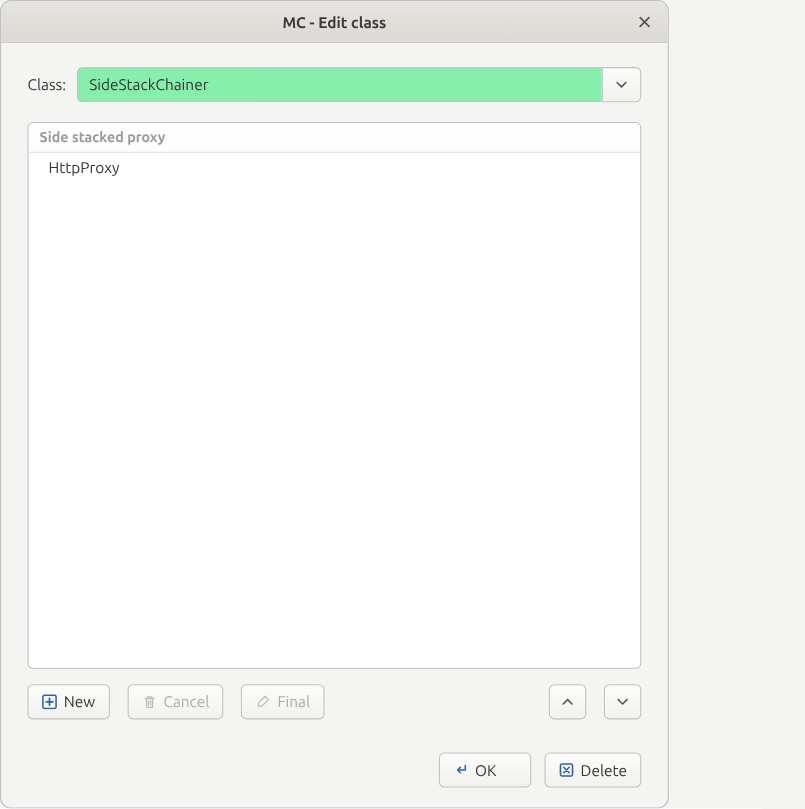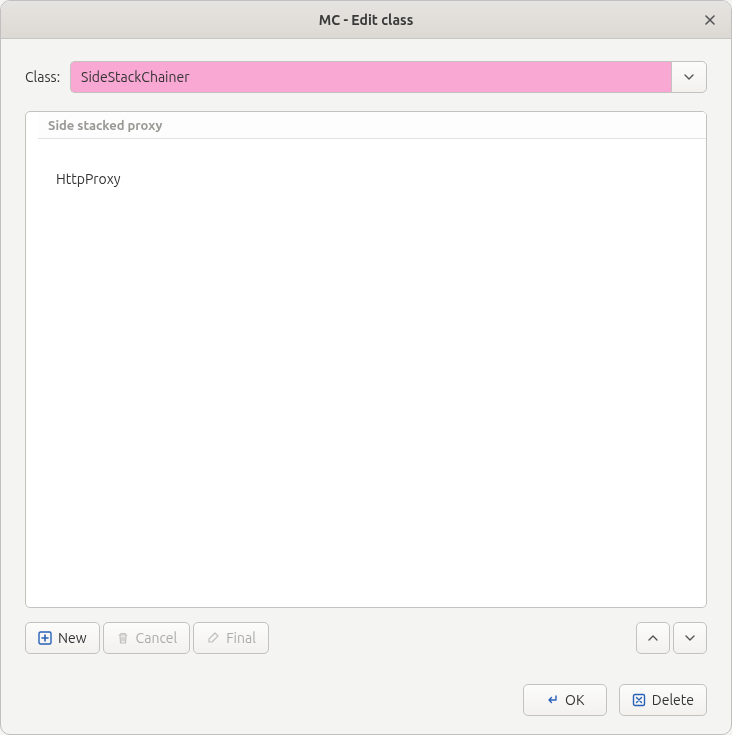--- a/index.html
+++ b/index.html
@@ -6,21 +6,21 @@
     body {
       font-family: "Ubuntu", "Segoe UI", sans-serif;
       font-size: 14px;
       background: #f4f4f2;
       color: #333;
       width: 732px;
       height: 735px;
       overflow: hidden;
     }
     .window {
-      width: 732px;
+      width: 608px;
       height: 735px;
       background: #f4f4f2;
       border: 1px solid #c0c0c0;
       border-radius: 10px;
       overflow: hidden;
       display: flex;
       flex-direction: column;
     }
     .titlebar {
       height: 38px;
@@ -80,21 +80,21 @@
     .row-label {
       color: #333;
       font-size: 14px;
       white-space: nowrap;
     }
     .text-input {
       flex: 1;
       height: 32px;
       border: 1px solid #c4c2be;
       border-radius: 5px;
-      background: #f9a8d4;
+      background: #86efac;
       padding: 0 10px;
       font-size: 14px;
       font-family: inherit;
       color: #333;
       outline: none;
     }
     .combo {
       flex: 1;
       display: flex;
       align-items: stretch;
@@ -117,44 +117,42 @@
     }
     .list-table {
       border: 1px solid #c4c2be;
       border-radius: 5px;
       background: #fff;
       flex: 1;
       margin-bottom: 14px;
       overflow: hidden;
       display: flex;
       flex-direction: column;
-      padding-left: 12px;
     }
     .list-header {
       background: #fdfdfd;
       border-bottom: 1px solid #e4e2de;
       padding: 6px 10px;
       font-weight: 600;
       color: #9a9996;
       font-size: 13px;
     }
     .list-body {
       flex: 1;
       overflow: auto;
     }
     .list-item {
       padding: 5px 18px;
       font-size: 14px;
       color: #333;
-      margin-top: 27px;
     }
     .toolbar-row {
       display: flex;
       align-items: center;
-      gap: 3px;
+      gap: 16px;
       margin-bottom: 12px;
     }
     .btn {
       height: 32px;
       border: 1px solid #c4c2be;
       border-radius: 5px;
       background: linear-gradient(#fcfcfb, #f2f1ee);
       display: flex;
       align-items: center;
       padding: 0 12px;
@@ -174,21 +172,21 @@
       padding: 0;
       justify-content: center;
     }
     .spacer { flex: 1; }
     .footer {
       display: flex;
       justify-content: flex-end;
       gap: 12px;
       padding: 18px 24px 0 24px;
     }
-    .footer .btn { min-width: 84px; justify-content: center; }
+    .footer .btn { min-width: 84px; justify-content: flex-start; }
     svg { display: block; }
   </style>
 </head>
 <body>
 
 <div class="window">
 
   <div class="titlebar">
     <div class="titlebar-title">MC - Edit class</div>
     <div class="titlebar-close">

